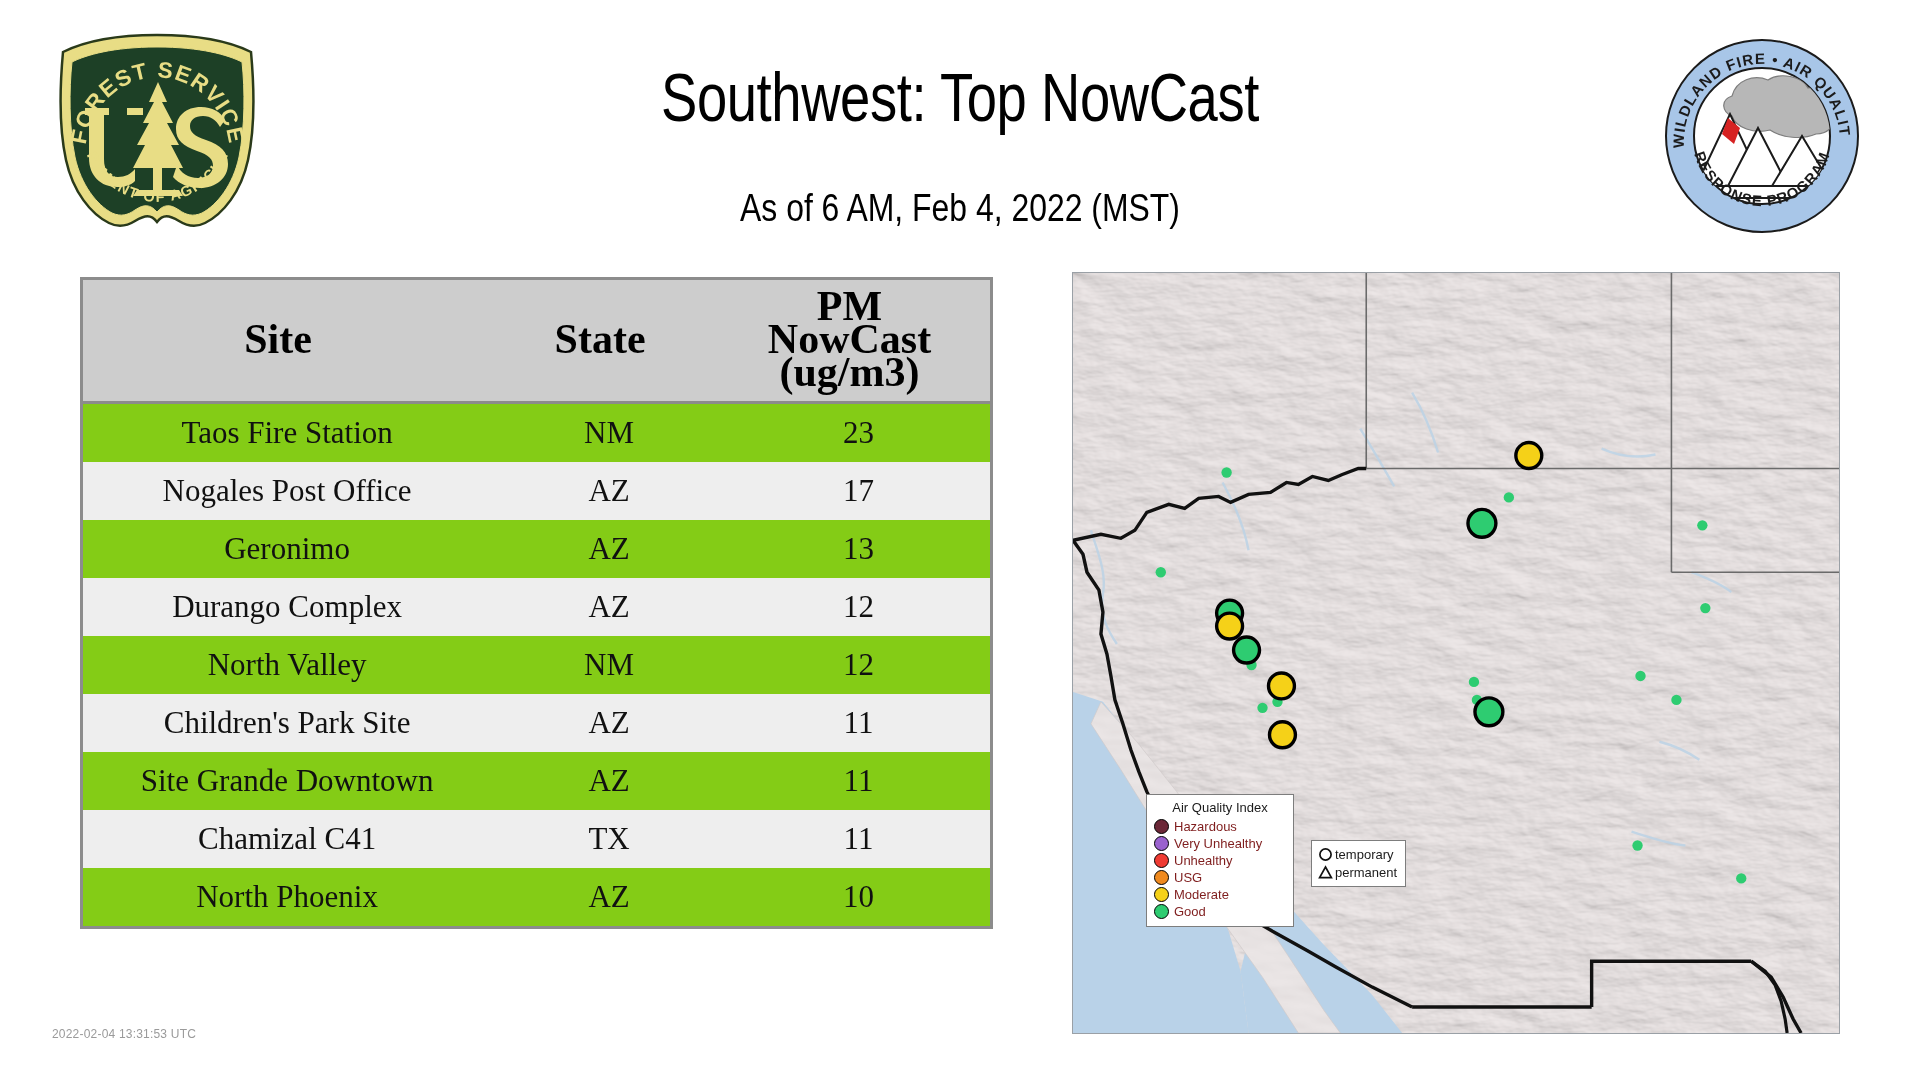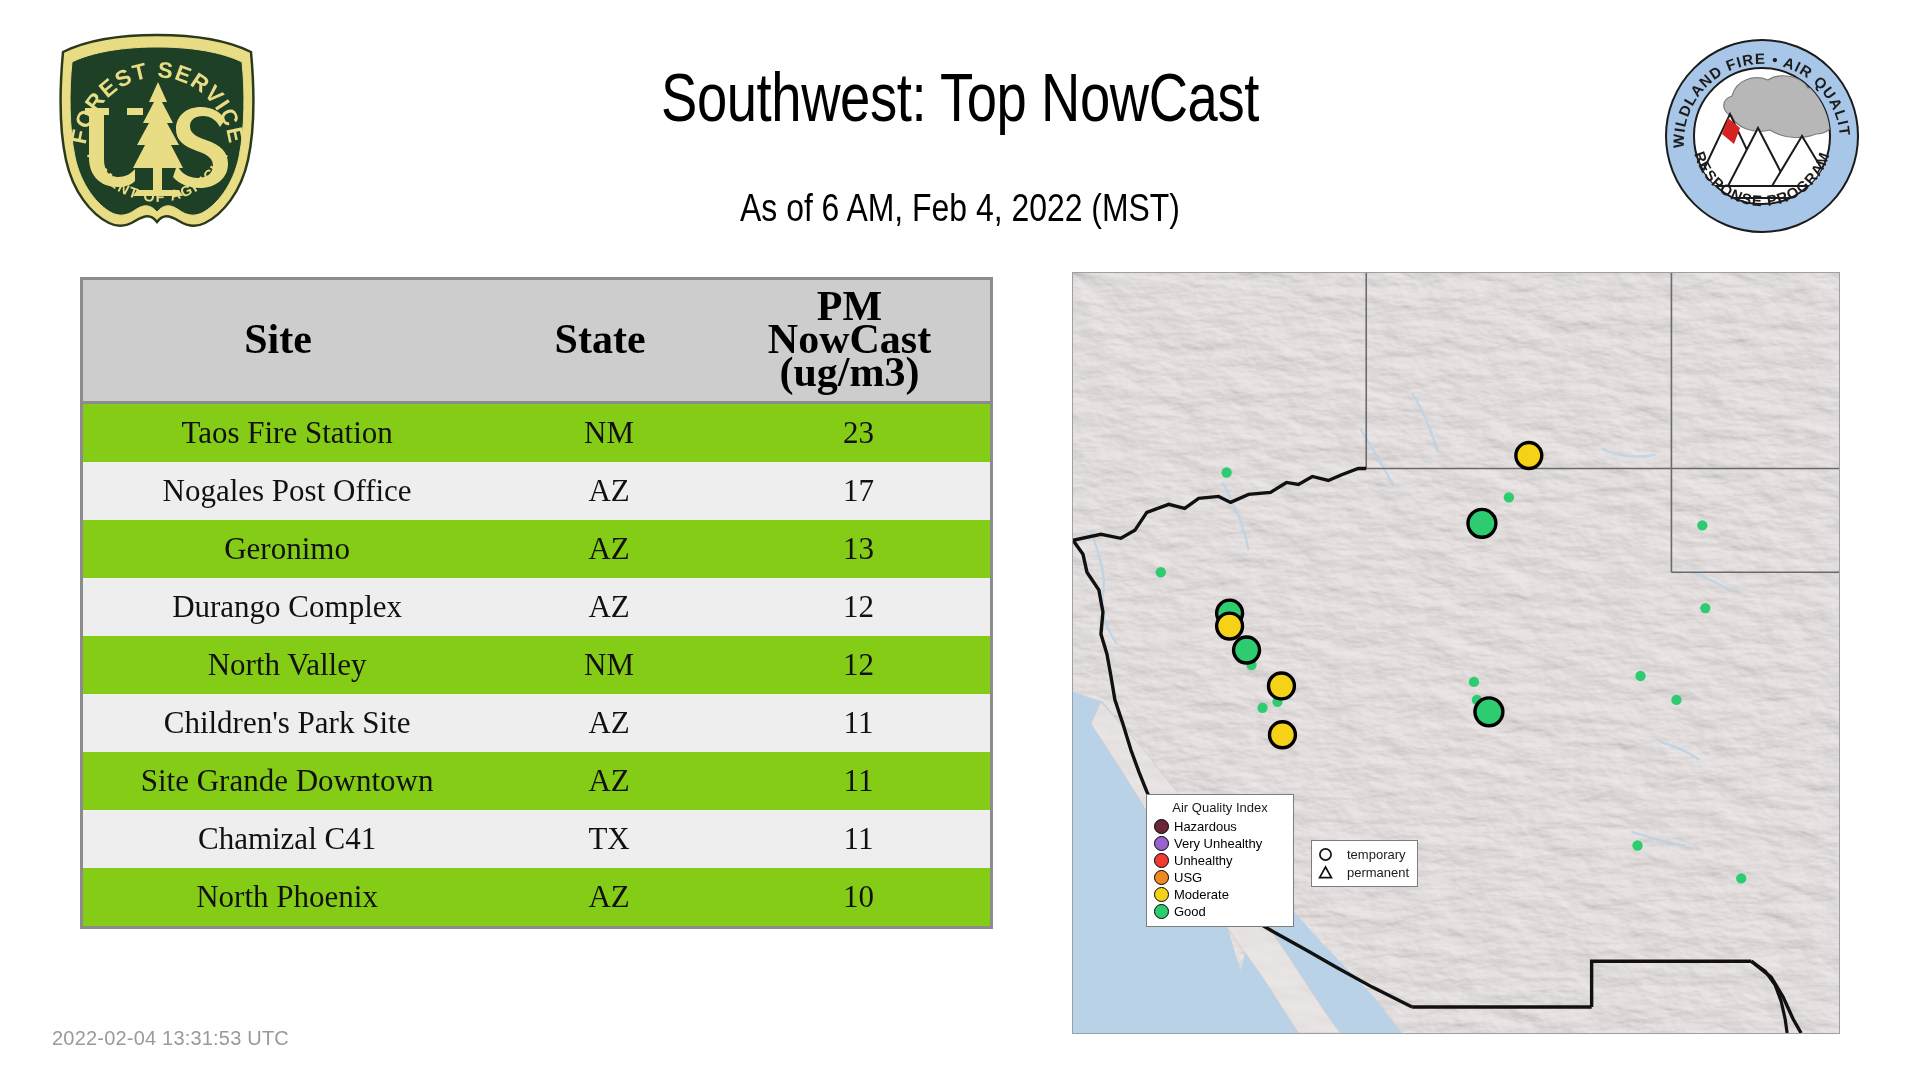--- a/index.html
+++ b/index.html
@@ -64,21 +64,21 @@
     color:#111;
     padding:9px 4px;
     height:40px;
     white-space:nowrap;
   }
   table.nowcast tbody tr.odd td{background:#eeeeee;}
   table.nowcast tbody tr.even td{background:#84cc16;}
 
   .timestamp{
     position:absolute;left:52px;top:1027px;
-    font-size:20px;color:#9a9a9a;
+    font-size:12px;color:#9a9a9a;
     font-family:"Liberation Sans", sans-serif;
     letter-spacing:0.2px;
   }
 
   
   .map-frame{
     position:absolute;left:1072px;top:272px;width:768px;height:762px;
     border:1px solid #9aa0a6;
     box-sizing:border-box;
     overflow:hidden;
@@ -100,32 +100,32 @@
     font-size:13px;color:#1b1b1b;text-align:center;
     margin-bottom:3px;white-space:nowrap;
   }
   .legend-aqi .lg-row{
     display:flex;align-items:center;gap:5px;height:17px;
   }
   .legend-aqi .swatch{
     width:13px;height:13px;border-radius:50%;
     border:1.4px solid #000;flex:0 0 auto;
   }
-  .legend-aqi .lg-label{font-size:13px;color:#000000;white-space:nowrap;}
+  .legend-aqi .lg-label{font-size:13px;color:#7f1d1d;white-space:nowrap;}
 
   .legend-sym{
     position:absolute;left:1311px;top:840px;
     background:#ffffff;
     border:1.5px solid #7d7d7d;
     padding:4px 8px 5px 6px;
     box-sizing:border-box;
     font-family:"Liberation Sans", sans-serif;
     z-index:40;
   }
-  .legend-sym .sym-row{display:flex;align-items:center;gap:14px;height:18px;}
+  .legend-sym .sym-row{display:flex;align-items:center;gap:2px;height:18px;}
   .legend-sym .sym-label{font-size:13px;color:#1b1b1b;white-space:nowrap;}
   .sym-glyph{width:15px;height:15px;flex:0 0 auto;}
 </style>
 </head>
 <body>
 
 <div id="root">
 
   <div class="usfs-logo">
     <svg viewBox="0 0 205 215" width="205" height="215" xmlns="http://www.w3.org/2000/svg">

